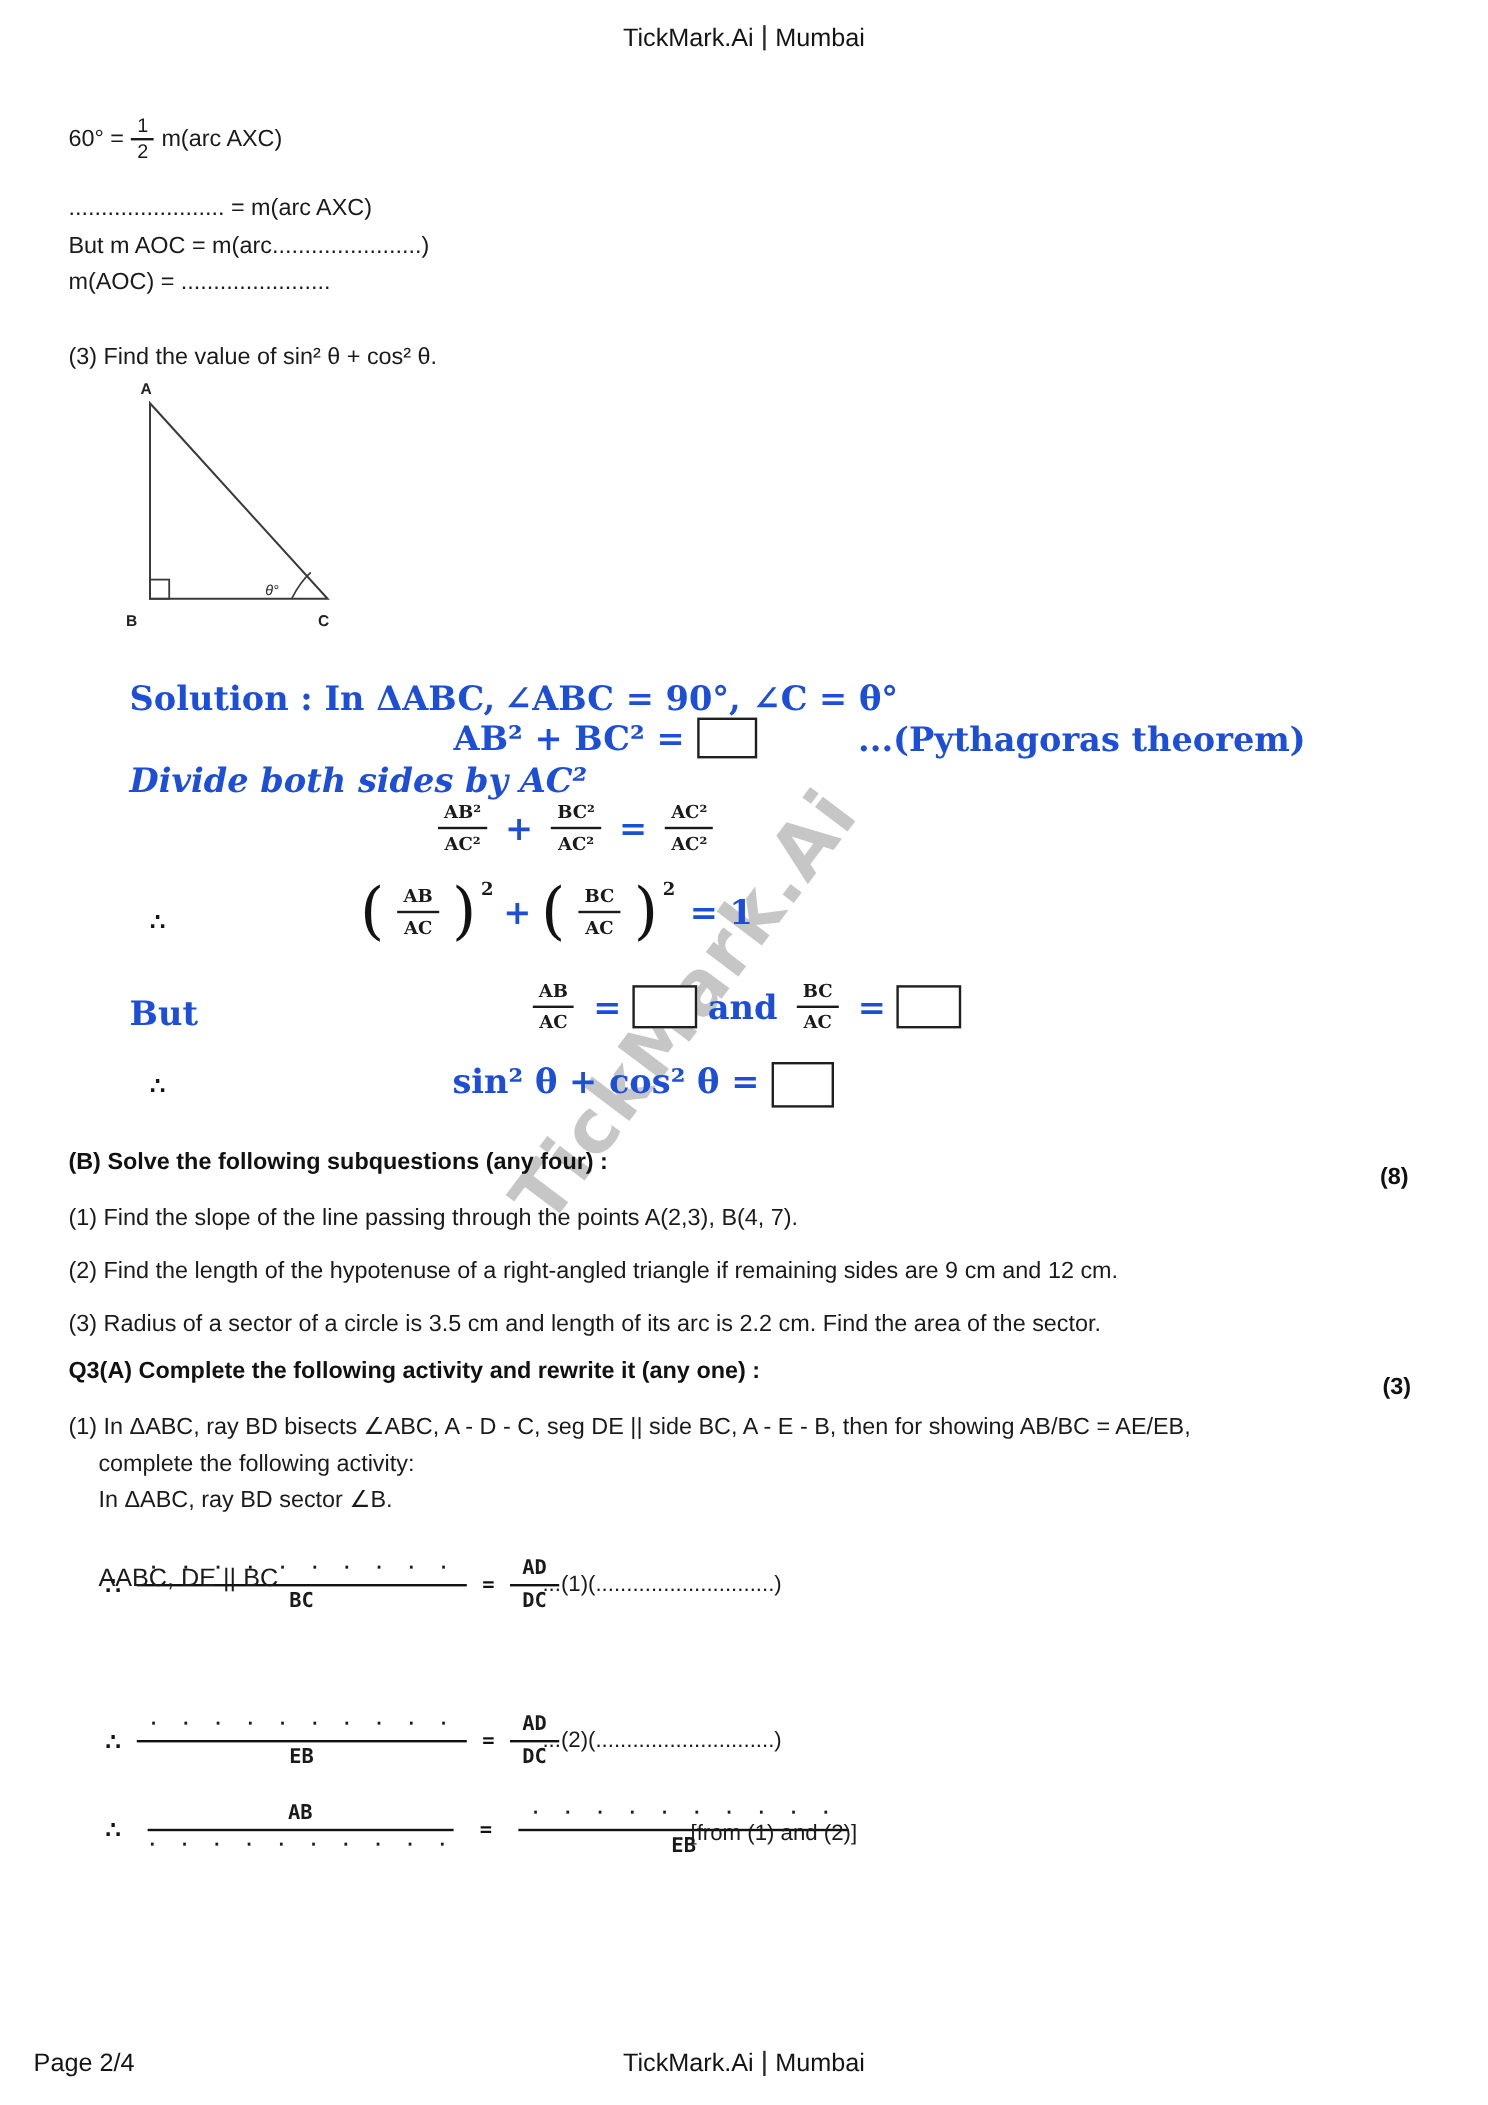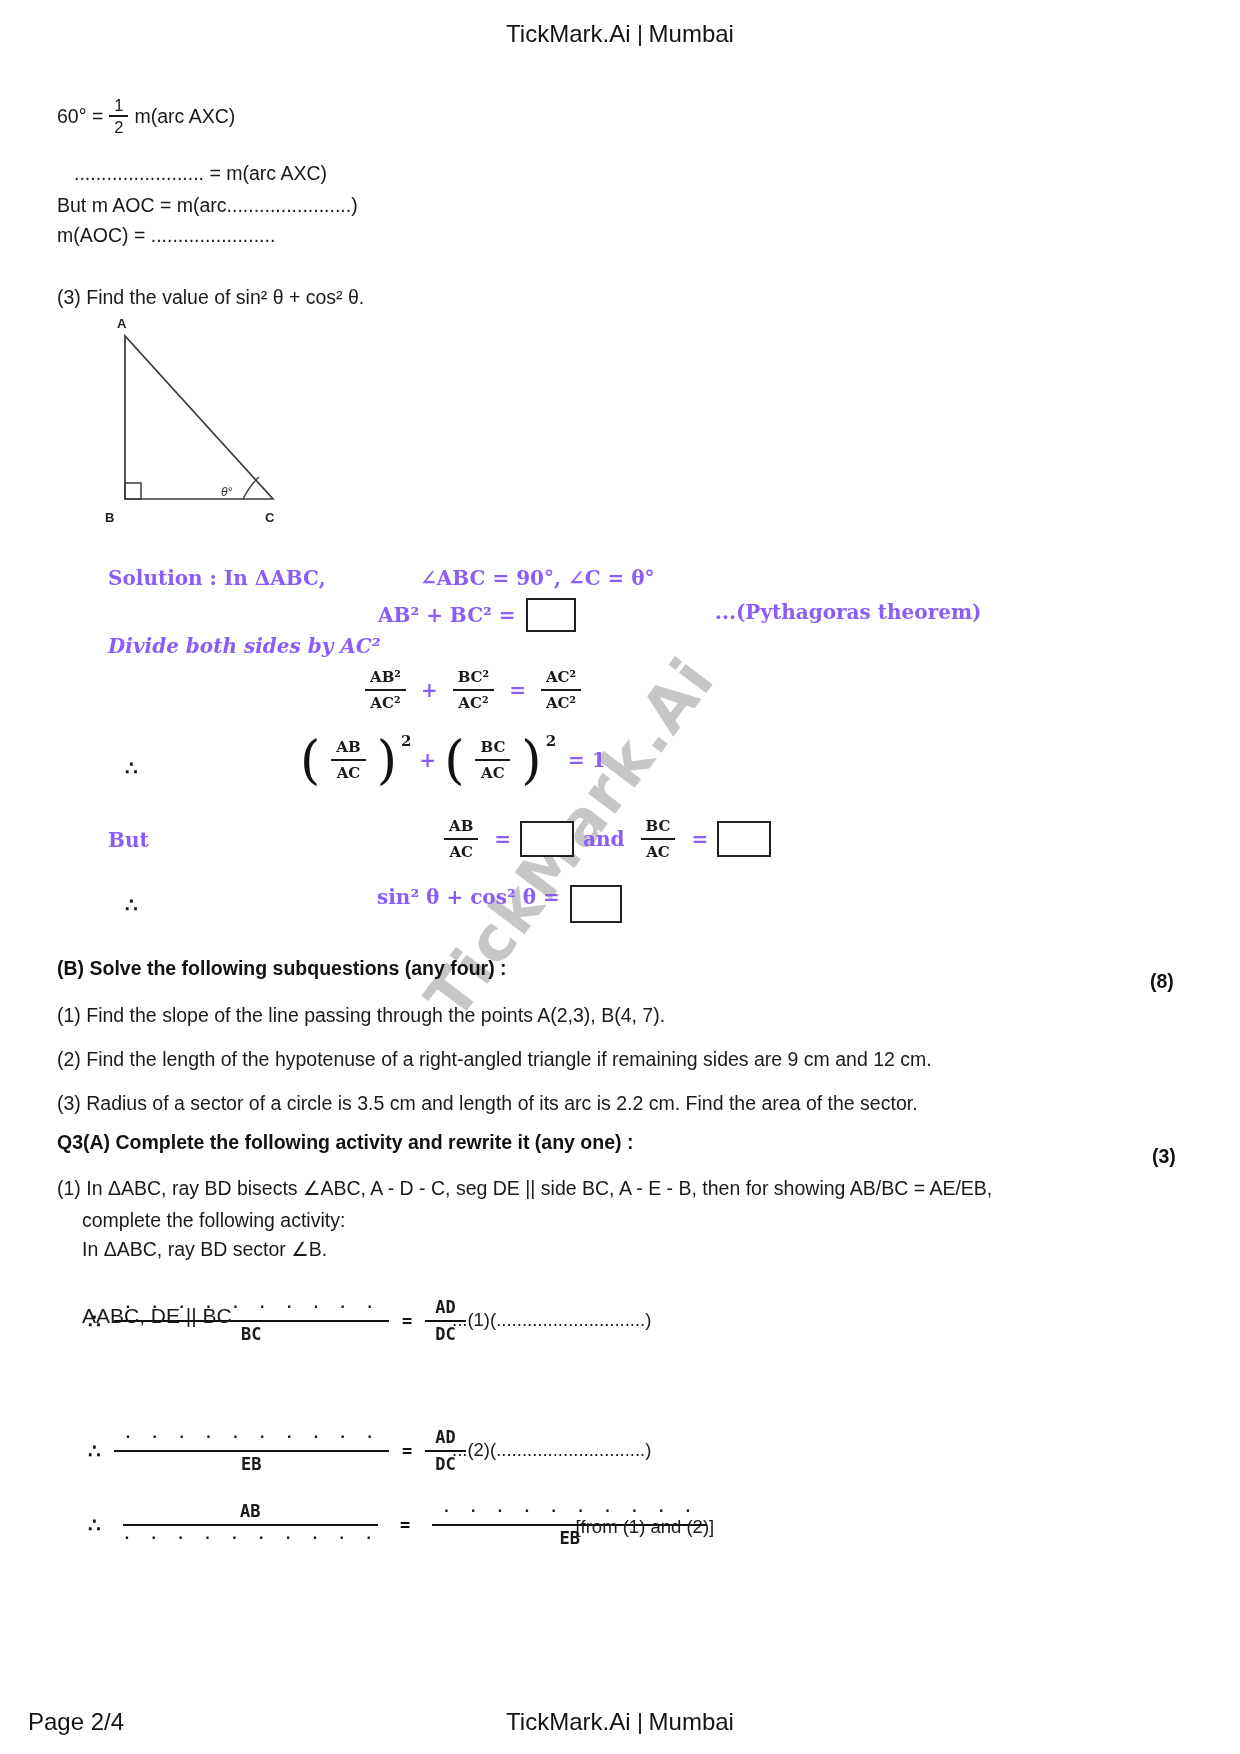--- a/index.html
+++ b/index.html
@@ -5,23 +5,23 @@
   html,body{margin:0;padding:0;}
   body{
     width:1240px;height:1754px;position:relative;background:#ffffff;
     font-family:"Liberation Sans","DejaVu Sans",sans-serif;color:#1a1a1a;
     overflow:hidden;
   }
   .abs{position:absolute;}
   .z{z-index:2;}
   .sans{font-size:19.5px;}
   .bold{font-weight:700;}
-  .serifb{font-family:"DejaVu Serif","Liberation Serif",serif;font-weight:700;font-size:20px;color:#8b5cf6;}
+  .serifb{font-family:"DejaVu Serif","Liberation Serif",serif;font-weight:700;font-size:28px;color:#1d4ed8;}
   .mono{font-family:"DejaVu Sans Mono","Liberation Mono",monospace;font-weight:700;font-size:17px;color:#111;}
-  .hdr{font-size:24px;color:#141414;}
+  .hdr{font-size:21px;color:#141414;}
   .vbar{display:inline-block;border-left:2px solid #2a2a2a;height:21px;margin:0 8px;vertical-align:-4px;}
   
   .frac{display:inline-block;text-align:center;vertical-align:middle;}
   .frac .fn{display:block;border-bottom:2px solid #1a1a1a;padding:0 5px 1px;}
   .frac .fd{display:block;padding-top:1px;}
   .frac.small{font-size:16.5px;line-height:18px;margin:0 6px;}
   .frac.serif{font-family:"DejaVu Serif",serif;font-weight:700;font-size:15px;line-height:22px;margin:0 7px;}
   .mfrac{display:inline-block;text-align:center;vertical-align:middle;font-family:"DejaVu Sans Mono","Liberation Mono",monospace;font-weight:700;font-size:17px;line-height:19px;}
   .mfrac .fn{display:block;border-bottom:2px solid #111;padding:0 10px 3px;}
   .mfrac .fd{display:block;padding-top:3px;}
@@ -51,21 +51,21 @@
 
 <div class="abs z sans" style="left:57px;top:96px;display:flex;align-items:center;">
   <span>60° =</span>
   <span class="frac small">
     <span class="fn">1</span>
     <span class="fd">2</span>
   </span>
   <span>m(arc AXC)</span>
 </div>
 
-<div class="abs z sans" style="left:74px;top:162px;">
+<div class="abs z sans" style="left:57px;top:162px;">
   <span>........................</span>
   <span>= m(arc AXC)</span>
 </div>
 
 <div class="abs z sans" style="left:57px;top:194px;">But m AOC = m(arc.......................)</div>
 <div class="abs z sans" style="left:57px;top:224px;">m(AOC) = .......................</div>
 
 <div class="abs z sans" style="left:57px;top:286px;">(3) Find the value of sin² θ + cos² θ.</div>
 
 <div class="abs z" style="left:93px;top:316px;width:210px;height:216px;">

